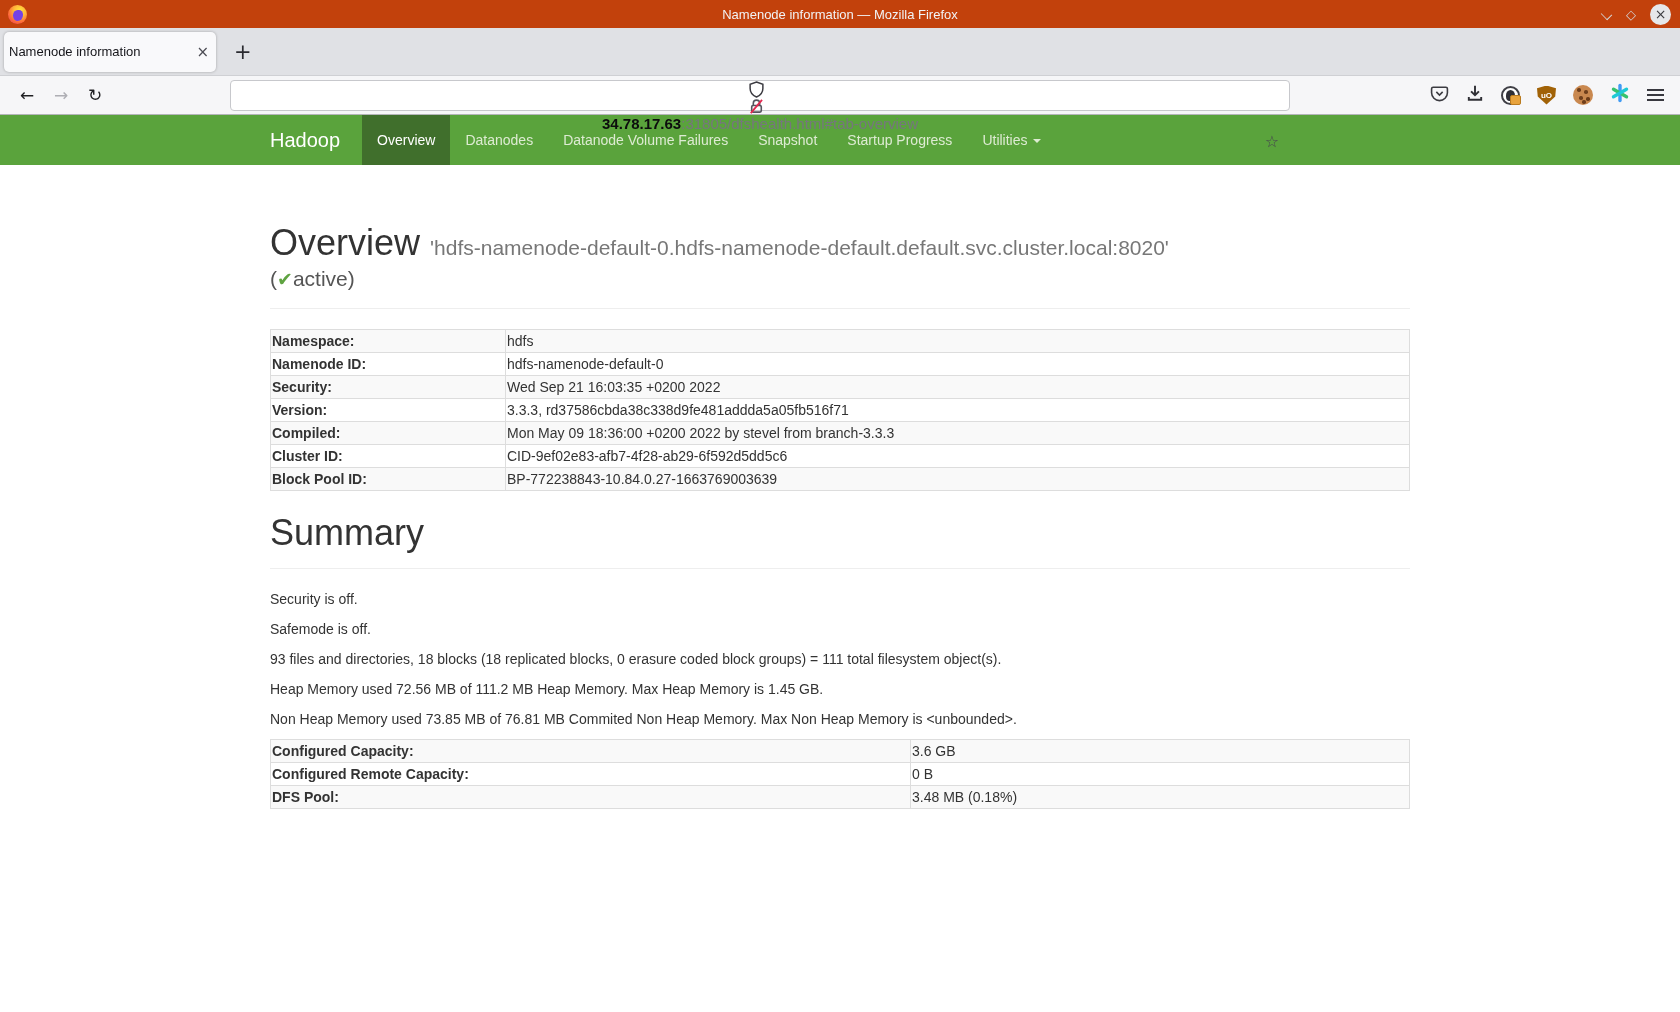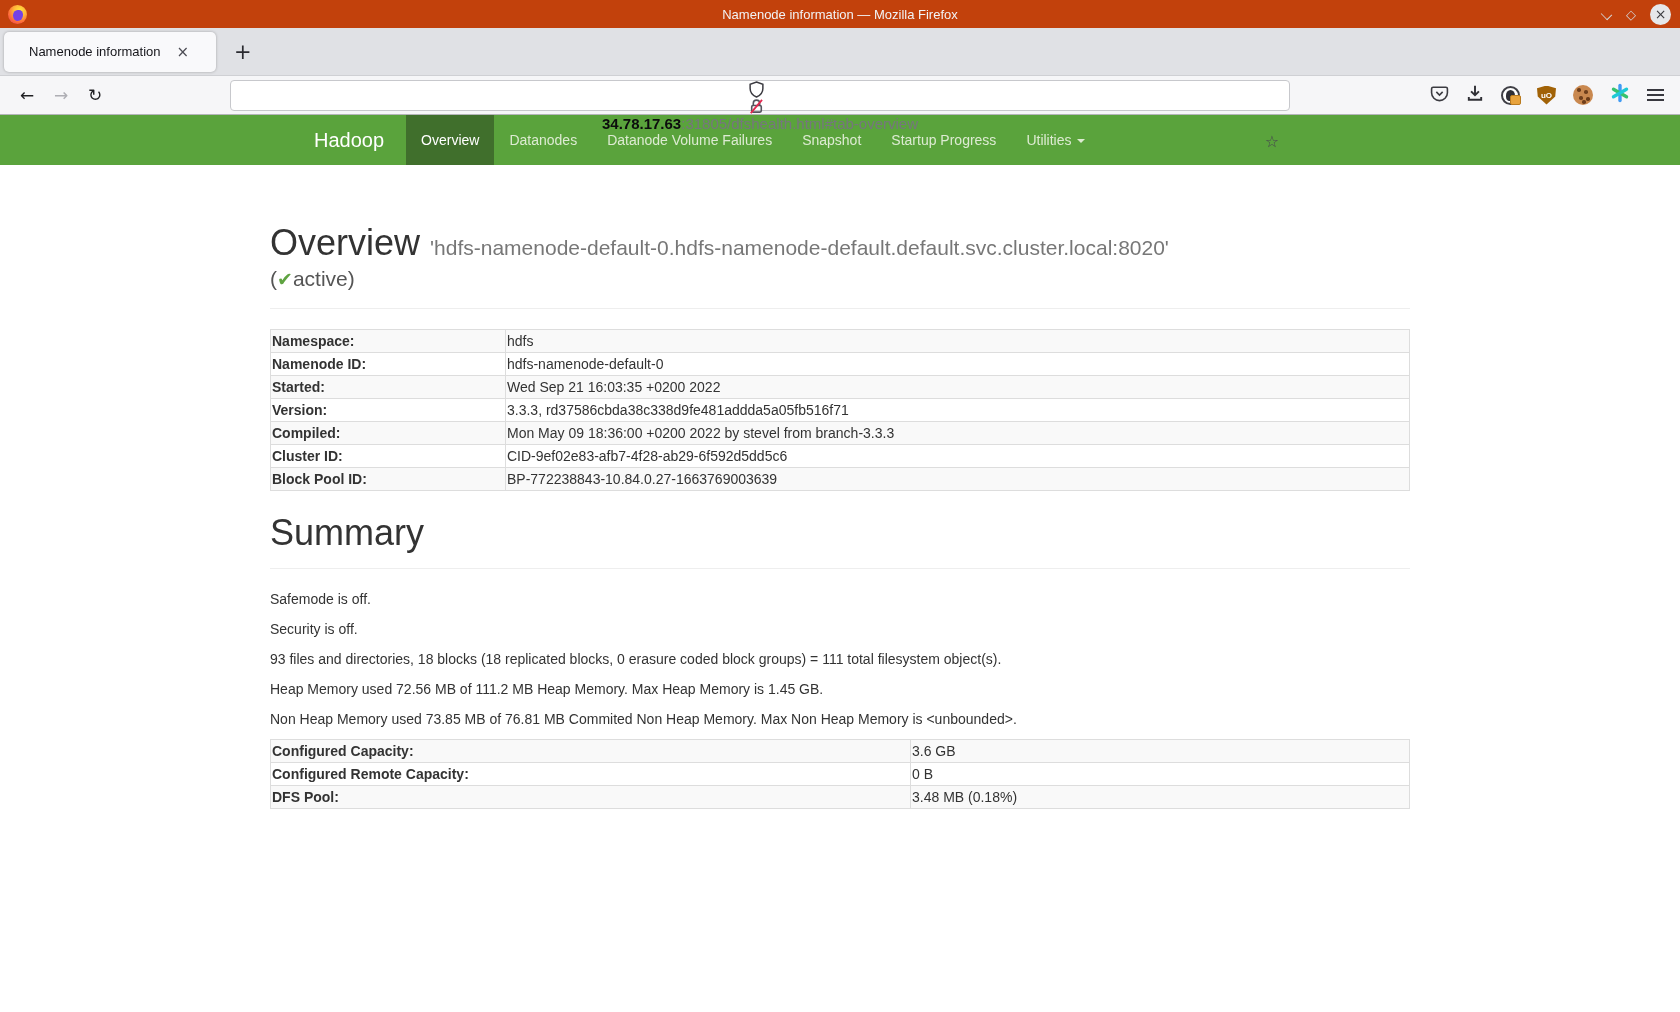--- a/index.html
+++ b/index.html
@@ -42,21 +42,21 @@
     color:#3a3a3e; font-size:14px; line-height:20px; text-align:center;
   }
 
   
   .tabbar {
     height:48px; background:#e0e1e5; display:flex; align-items:center;
     border-bottom:1px solid #cfd0d4;
   }
   .tab {
     margin-left:4px; width:212px; height:40px; background:#f9f9fb; border-radius:5px;
-    box-shadow:0 0 3px rgba(0,0,0,.28); display:flex; align-items:center; padding:0 25px;
+    box-shadow:0 0 3px rgba(0,0,0,.28); display:flex; align-items:center; padding:0 5px;
   }
   .tab-label { font-size:13px; color:#15151a; flex:1; white-space:nowrap; overflow:hidden; }
   .tab-close { color:#4d4d55; font-size:15px; padding:0 2px; }
   .new-tab { font-size:21px; color:#2a2a30; margin-left:18px; font-weight:400; }
 
   
   .toolbar {
     height:39px; background:#f6f6f8; display:flex; align-items:center;
     border-bottom:1px solid #b4b5b9; padding:0 10px;
   }
@@ -94,21 +94,21 @@
     content:""; position:absolute; left:4px; top:3px; width:3.5px; height:3.5px; border-radius:50%;
     background:#6f3f1c;
     box-shadow:7px 2px 0 #6f3f1c, 2px 8px 0 #6f3f1c, 9px 9px 0 #6b3b18, 5px 12px 0 #6f3f1c;
   }
   .hamburger { display:inline-block; }
   .hamburger span { display:block; width:17px; height:2px; background:#38383f; margin:3px 0; }
 
   
   .hd-navbar { height:50px; background:#5aa33c; }
   .hd-inner { width:1170px; margin:0 auto; padding:0 15px; display:flex; align-items:stretch; height:50px; }
-  .hd-brand { color:#fff; font-size:20px; line-height:50px; padding-right:22px; white-space:nowrap;margin-left:44px; }
+  .hd-brand { color:#fff; font-size:20px; line-height:50px; padding-right:22px; white-space:nowrap; }
   .hd-item { font-size:14px; color:#ddebd2; line-height:50px; padding:0 15px; white-space:nowrap; cursor:pointer; }
   .hd-item.active { background:#406f2c; color:#fff; }
   .caret {
     display:inline-block; width:0; height:0; margin-left:5px; vertical-align:middle;
     border-left:4px solid transparent; border-right:4px solid transparent; border-top:4px solid #ddebd2;
   }
 
   
   .content { width:1170px; margin:0 auto; padding:36px 15px 0; color:#333; }
   h1 { font-size:36px; font-weight:400; color:#333; margin:20px 0 8px; line-height:1.2; }
@@ -227,21 +227,21 @@
     <tbody>
       <tr>
           <td class="lbl">Namespace:</td>
           <td>hdfs</td>
         </tr>
       <tr>
           <td class="lbl">Namenode ID:</td>
           <td>hdfs-namenode-default-0</td>
         </tr>
       <tr>
-          <td class="lbl">Started:</td>
+          <td class="lbl">Security:</td>
           <td>Wed Sep 21 16:03:35 +0200 2022</td>
         </tr>
       <tr>
           <td class="lbl">Version:</td>
           <td>3.3.3, rd37586cbda38c338d9fe481addda5a05fb516f71</td>
         </tr>
       <tr>
           <td class="lbl">Compiled:</td>
           <td>Mon May 09 18:36:00 +0200 2022 by stevel from branch-3.3.3</td>
         </tr>
@@ -253,22 +253,22 @@
           <td class="lbl">Block Pool ID:</td>
           <td>BP-772238843-10.84.0.27-1663769003639</td>
         </tr>
     </tbody>
   </table>
 
   <h1>Summary</h1>
 
   <hr>
 
+  <p class="summary-line">Security is off.</p>
   <p class="summary-line">Safemode is off.</p>
-  <p class="summary-line">Security is off.</p>
   <p class="summary-line">93 files and directories, 18 blocks (18 replicated blocks, 0 erasure coded block groups) = 111 total filesystem object(s).</p>
   <p class="summary-line">Heap Memory used 72.56 MB of 111.2 MB Heap Memory. Max Heap Memory is 1.45 GB.</p>
   <p class="summary-line">Non Heap Memory used 73.85 MB of 76.81 MB Commited Non Heap Memory. Max Non Heap Memory is &lt;unbounded&gt;.</p>
 
   <table class="info-table cap-table">
     <tbody>
       <tr>
           <td class="lbl">Configured Capacity:</td>
           <td>3.6 GB</td>
         </tr>

